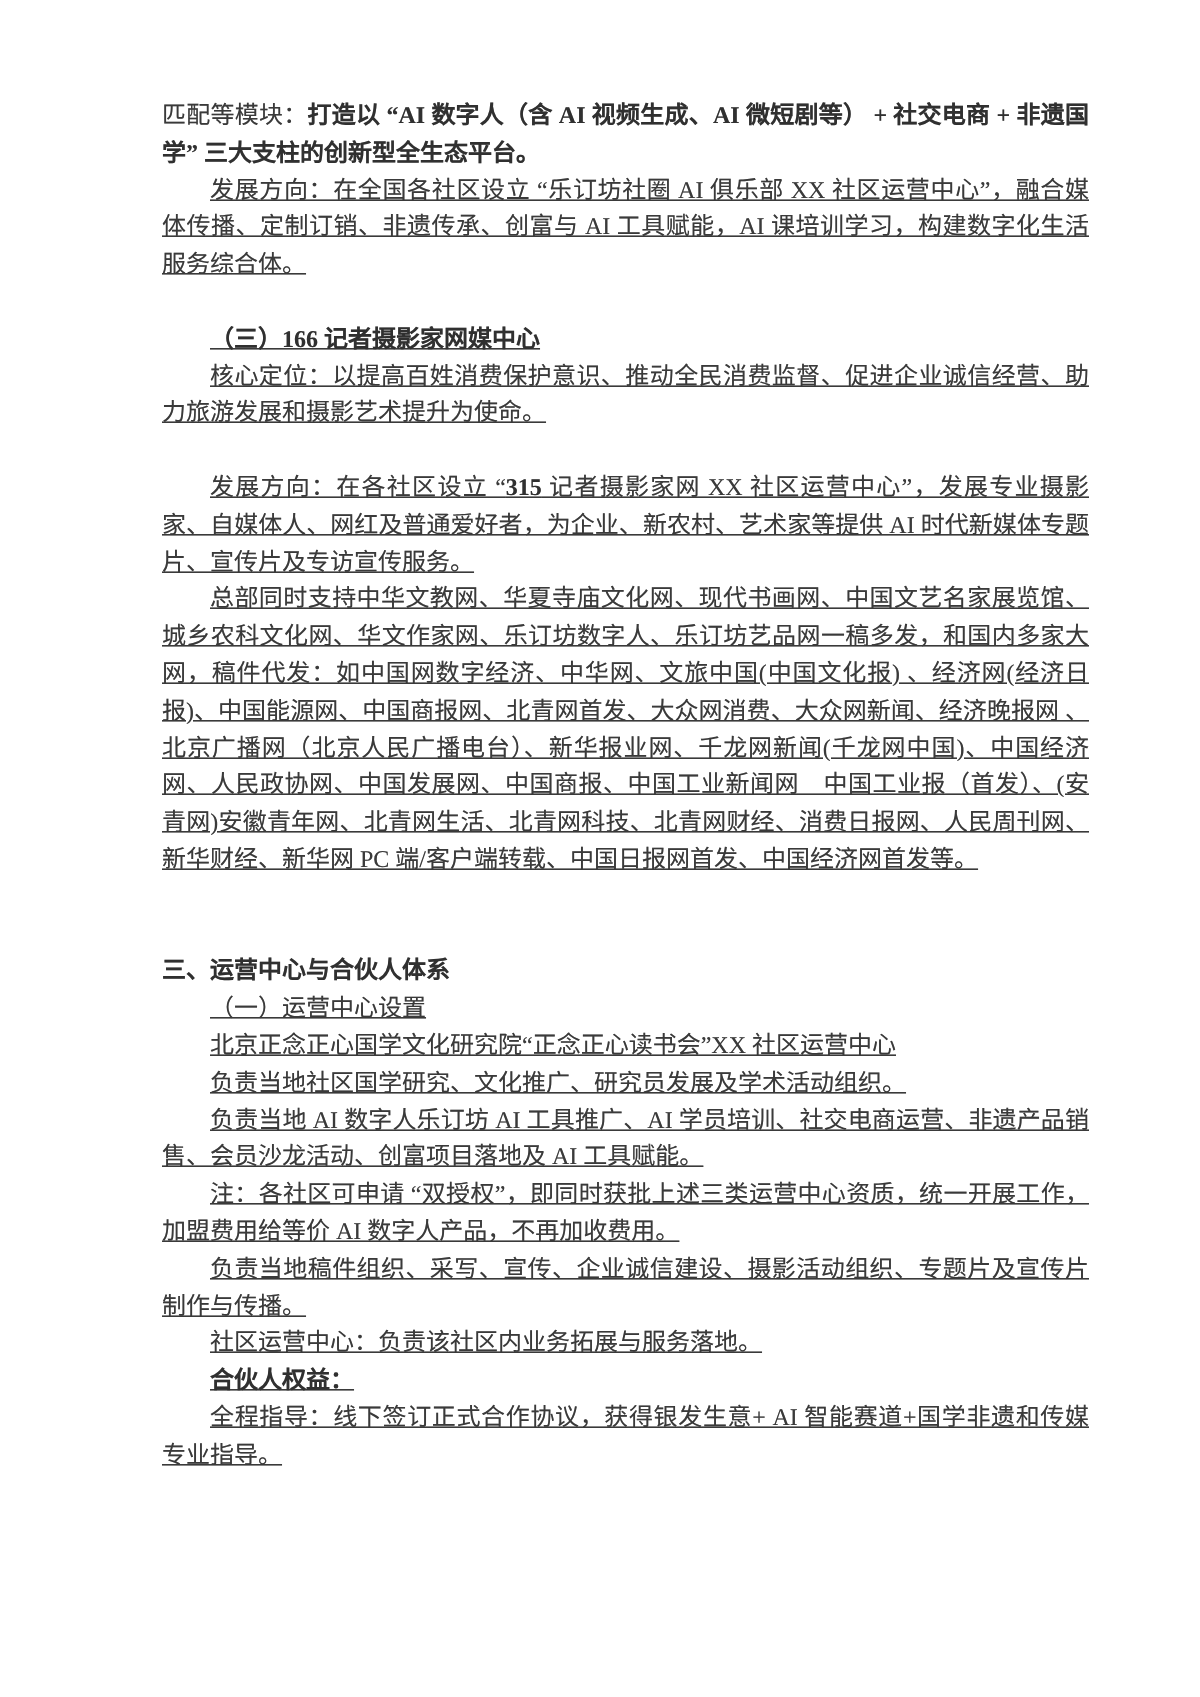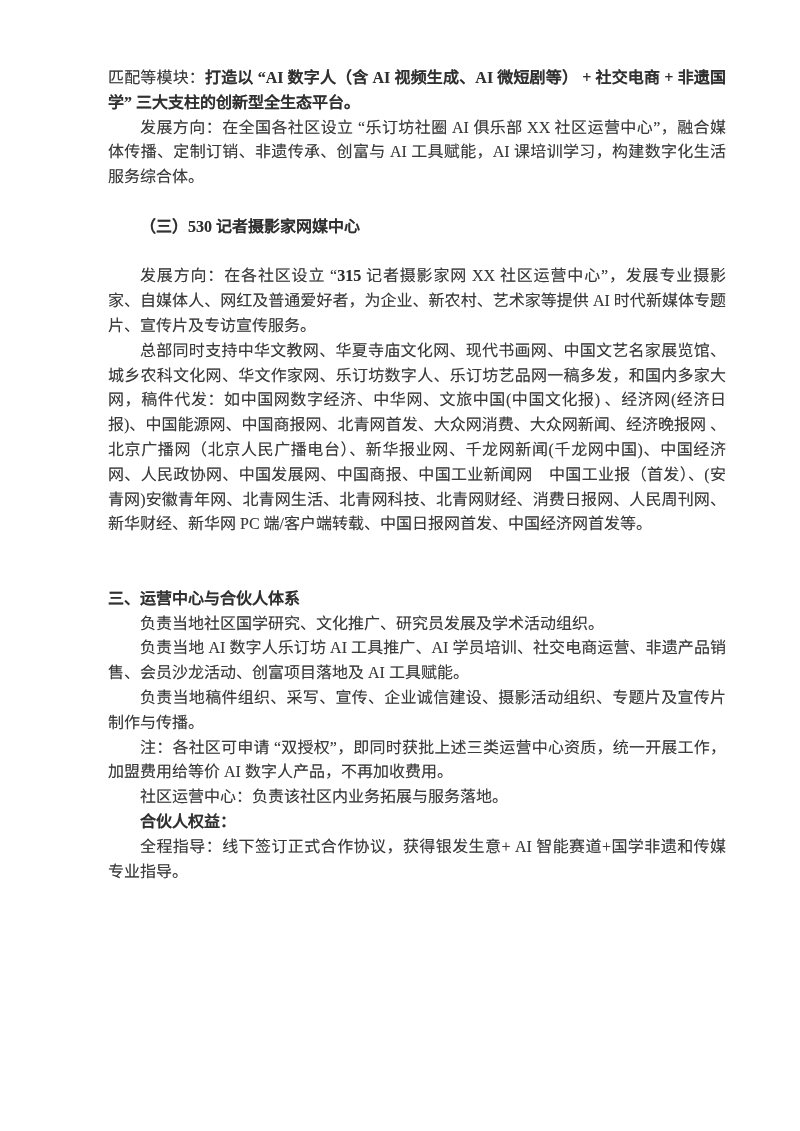--- a/index.html
+++ b/index.html
@@ -16,41 +16,44 @@
     background: #ffffff;
     padding: 66px 74px 20px 108px;
     color: #3a3a3a;
     font-size: 16px;
     line-height: 24.8px;
   }
   .para {
     text-align: justify;
     text-shadow: 0 0 0.4px rgba(60,60,60,0.45); 
   }
-  .para.indent { text-indent: 2em; }
+  .para.indent { text-indent: 2em; text-decoration: underline; }
   .spacer { height: 24.8px; }
   .run { }
   .run.bold { font-weight: 700; color: #303030; }
 </style>
 </head>
 <body>
 
 <div class="page">
   <div>
       <p class="para"><span class="run">匹配等模块：</span><span class="run bold">打造以 “AI 数字人（含 AI 视频生成、AI 微短剧等） + 社交电商 + 非遗国学” 三大支柱的创新型全生态平台。</span></p>
       <p class="para indent"><span class="run">发展方向：在全国各社区设立 “乐订坊社圈 AI 俱乐部 XX 社区运营中心”，融合媒体传播、定制订销、非遗传承、创富与 AI 工具赋能，AI 课培训学习，构建数字化生活服务综合体。</span></p>
       <div class="spacer"></div>
-      <p class="para indent"><span class="run bold">（三）530 记者摄影家网媒中心</span></p>
+      <p class="para indent"><span class="run bold">（三）166 记者摄影家网媒中心</span></p>
+      <p class="para indent"><span class="run">核心定位：以提高百姓消费保护意识、推动全民消费监督、促进企业诚信经营、助力旅游发展和摄影艺术提升为使命。</span></p>
       <div class="spacer"></div>
       <p class="para indent"><span class="run">发展方向：在各社区设立 “</span><span class="run bold">315</span><span class="run"> 记者摄影家网 XX 社区运营中心”，发展专业摄影家、自媒体人、网红及普通爱好者，为企业、新农村、艺术家等提供 AI 时代新媒体专题片、宣传片及专访宣传服务。</span></p>
       <p class="para indent"><span class="run">总部同时支持中华文教网、华夏寺庙文化网、现代书画网、中国文艺名家展览馆、城乡农科文化网、华文作家网、乐订坊数字人、乐订坊艺品网一稿多发，和国内多家大网，稿件代发：如中国网数字经济、中华网、文旅中国(中国文化报) 、经济网(经济日报)、中国能源网、中国商报网、北青网首发、大众网消费、大众网新闻、经济晚报网 、北京广播网（北京人民广播电台）、新华报业网、千龙网新闻(千龙网中国)、中国经济网、人民政协网、中国发展网、中国商报、中国工业新闻网　中国工业报（首发）、(安青网)安徽青年网、北青网生活、北青网科技、北青网财经、消费日报网、人民周刊网、新华财经、新华网 PC 端/客户端转载、中国日报网首发、中国经济网首发等。</span></p>
       <div class="spacer"></div>
       <div class="spacer"></div>
       <p class="para"><span class="run bold">三、运营中心与合伙人体系</span></p>
+      <p class="para indent"><span class="run">（一）运营中心设置</span></p>
+      <p class="para indent"><span class="run">北京正念正心国学文化研究院“正念正心读书会”XX 社区运营中心</span></p>
       <p class="para indent"><span class="run">负责当地社区国学研究、文化推广、研究员发展及学术活动组织。</span></p>
       <p class="para indent"><span class="run">负责当地 AI 数字人乐订坊 AI 工具推广、AI 学员培训、社交电商运营、非遗产品销售、会员沙龙活动、创富项目落地及 AI 工具赋能。</span></p>
+      <p class="para indent"><span class="run">注：各社区可申请 “双授权”，即同时获批上述三类运营中心资质，统一开展工作，加盟费用给等价 AI 数字人产品，不再加收费用。</span></p>
       <p class="para indent"><span class="run">负责当地稿件组织、采写、宣传、企业诚信建设、摄影活动组织、专题片及宣传片制作与传播。</span></p>
-      <p class="para indent"><span class="run">注：各社区可申请 “双授权”，即同时获批上述三类运营中心资质，统一开展工作，加盟费用给等价 AI 数字人产品，不再加收费用。</span></p>
       <p class="para indent"><span class="run">社区运营中心：负责该社区内业务拓展与服务落地。</span></p>
       <p class="para indent"><span class="run bold">合伙人权益：</span></p>
       <p class="para indent"><span class="run">全程指导：线下签订正式合作协议，获得银发生意+ AI 智能赛道+国学非遗和传媒专业指导。</span></p>
     </div>
 </div>
 
 </body></html>

